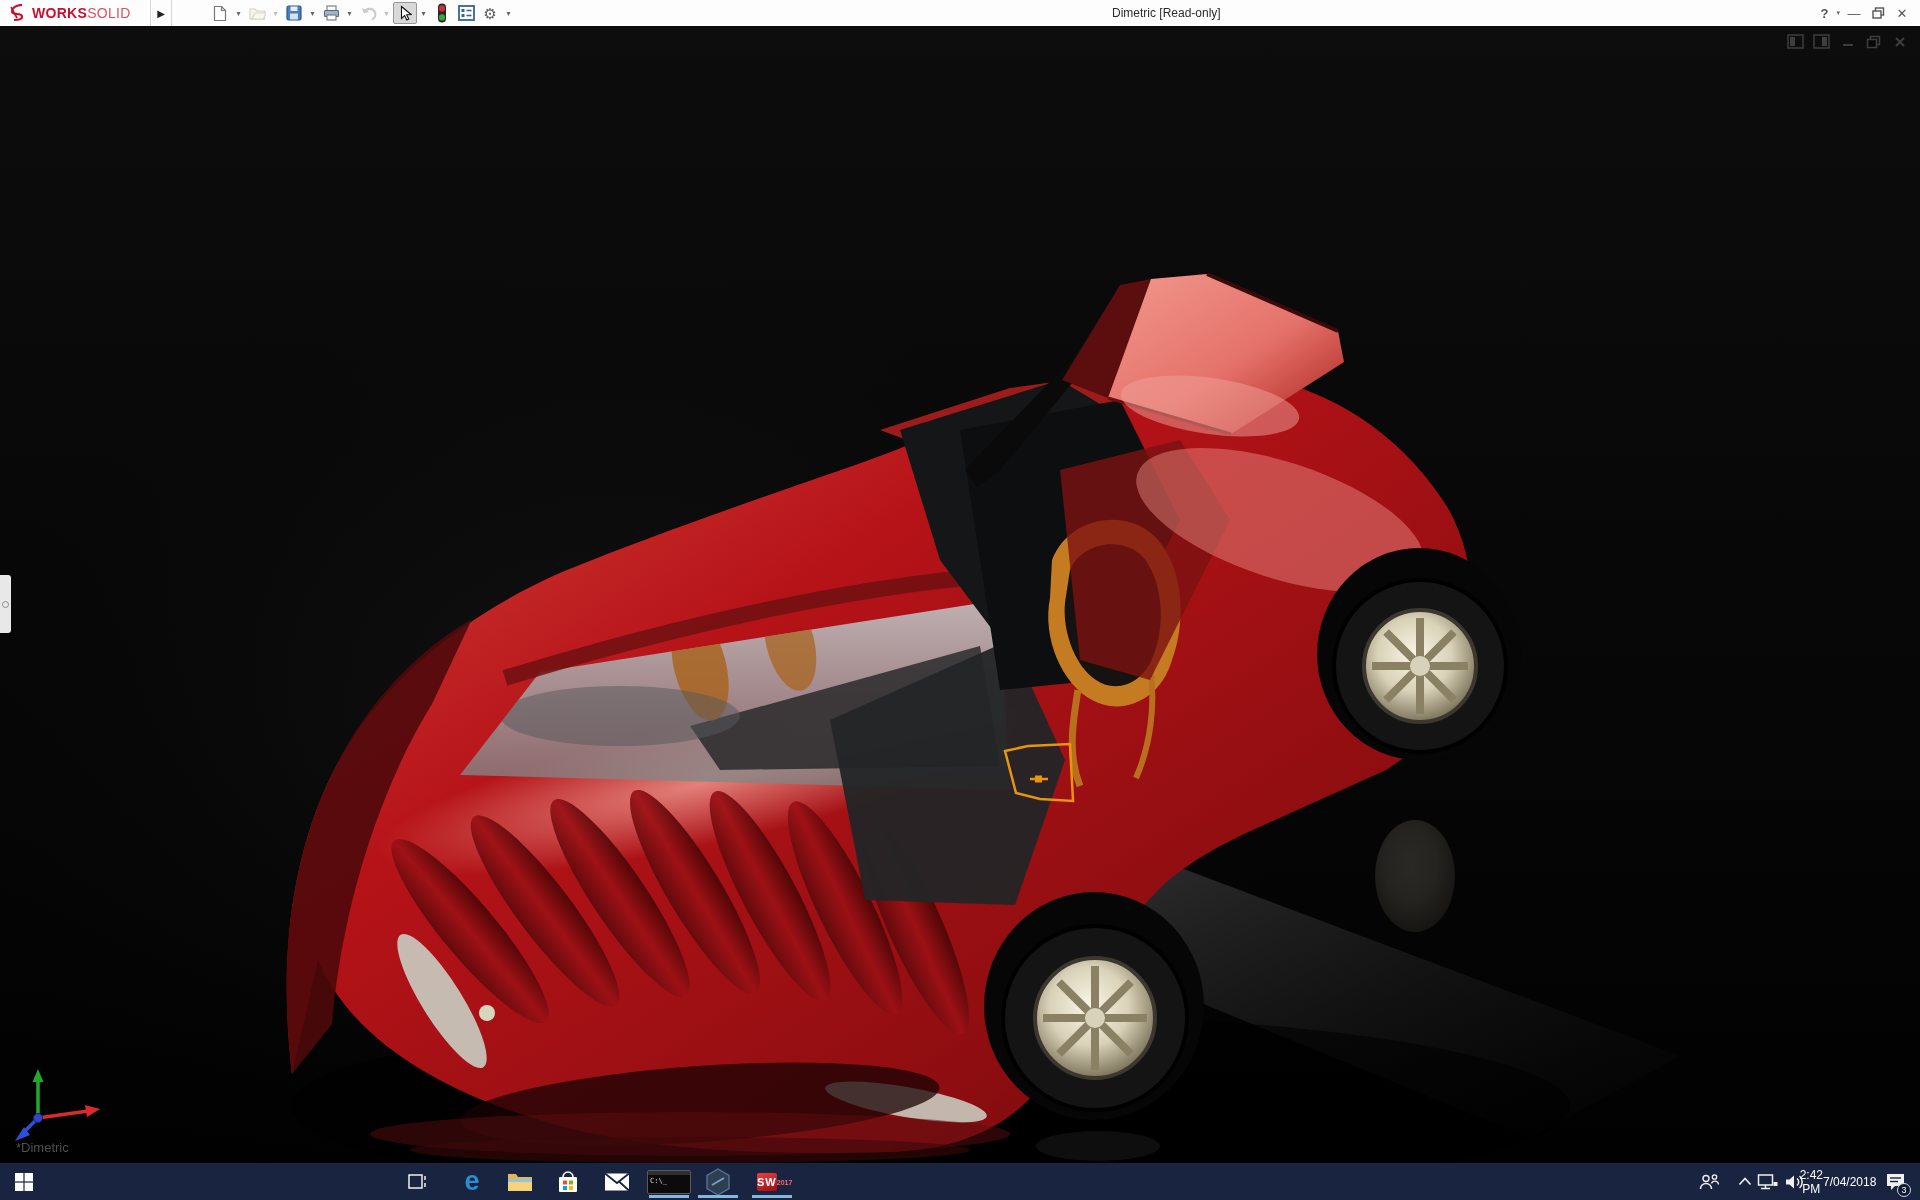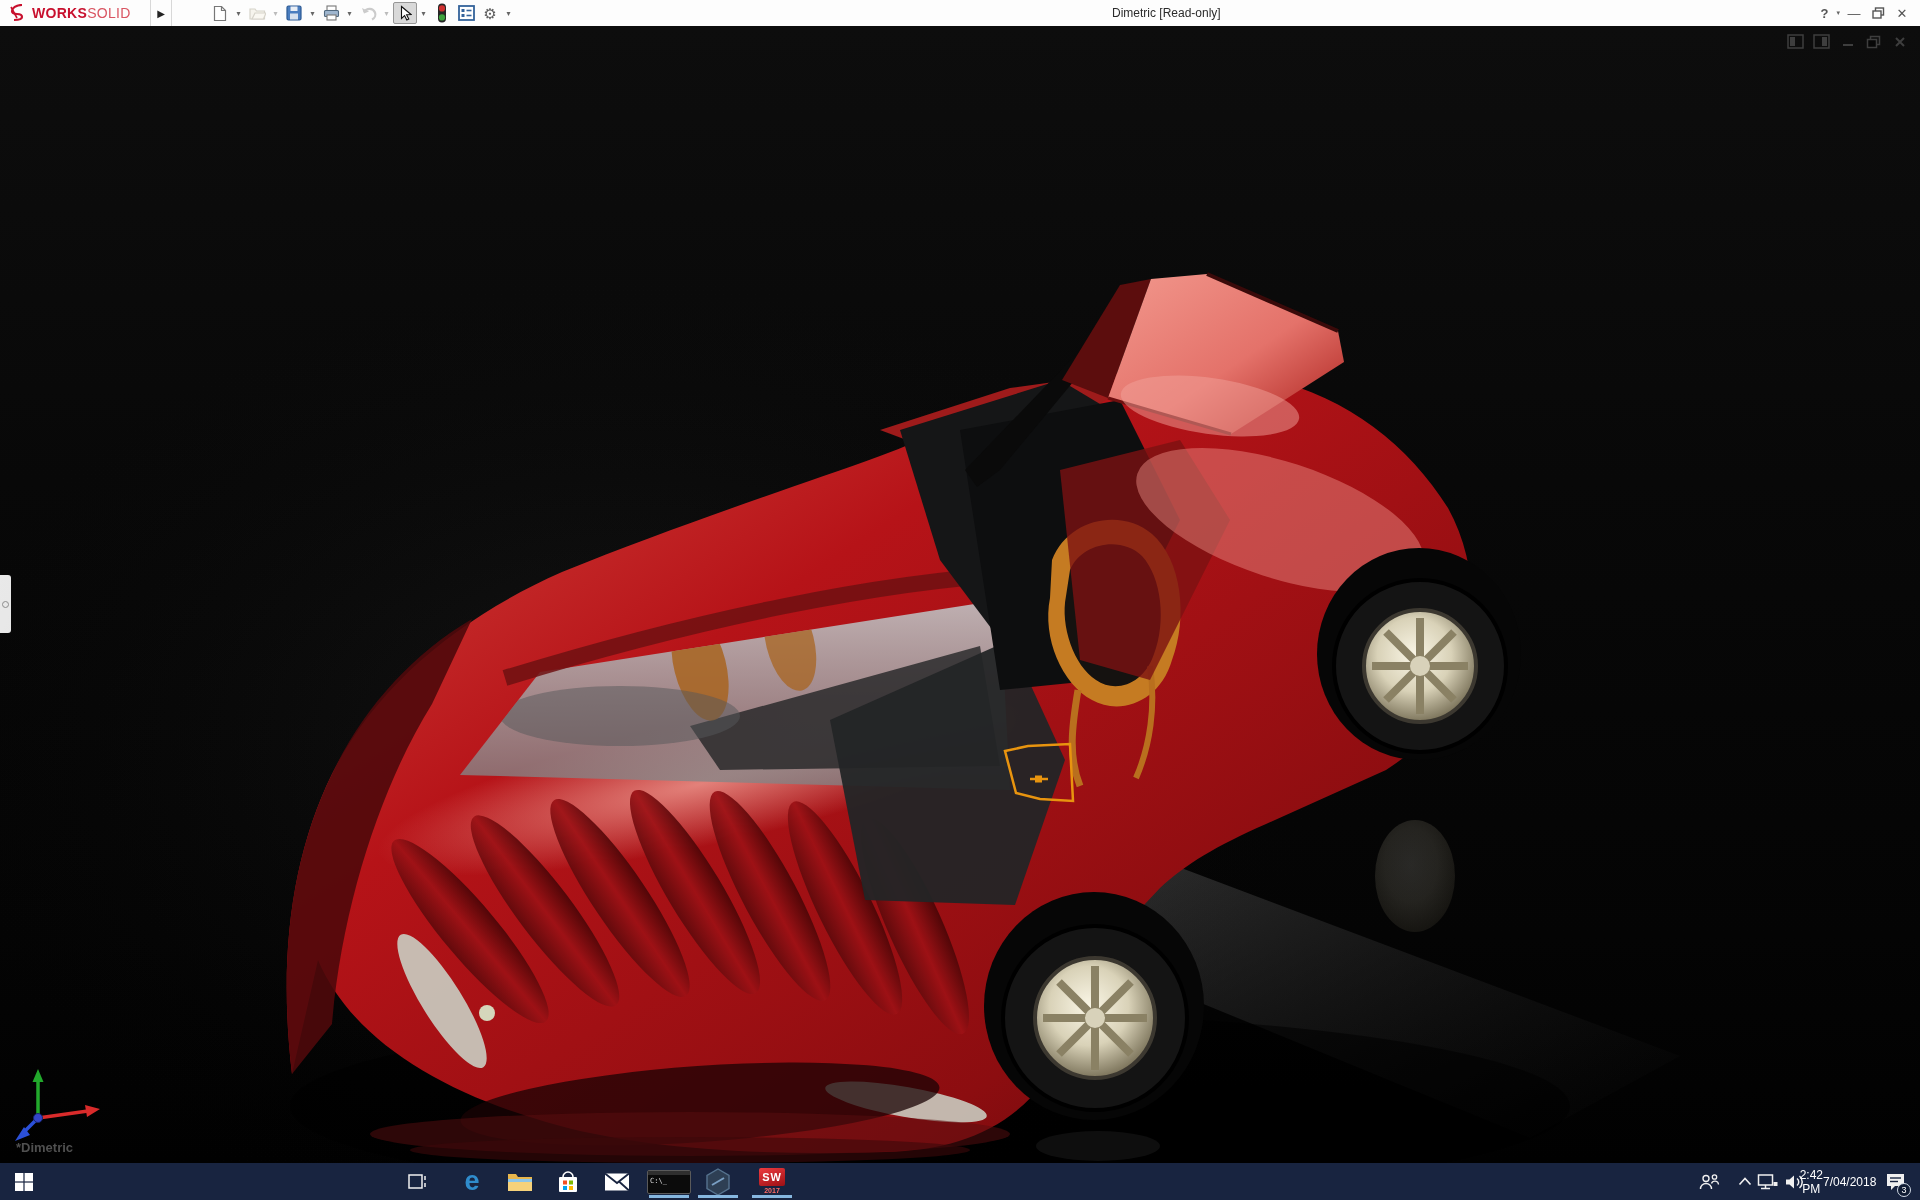--- a/index.html
+++ b/index.html
@@ -34,42 +34,42 @@
   
   .viewport{position:absolute;left:0;top:26px;width:1920px;height:1137px;
     background:linear-gradient(180deg,#0d0d0d 0%,#080808 40%,#040404 80%,#010101 100%);overflow:hidden}
   .doc-controls{position:absolute;top:7px;left:1786px;display:flex;gap:7px;align-items:center}
   .doc-ctl{width:19px;height:17px;display:flex;align-items:center;justify-content:center}
   .left-tab{position:absolute;left:0;top:549px;width:11px;height:58px;background:#ececec;
     border-radius:0 3px 3px 0;display:flex;align-items:center;justify-content:center}
   .left-tab .dot{width:7px;height:7px;border:1.5px solid #8f8f8f;border-radius:50%}
   .car-svg{position:absolute;left:0;top:0;width:1920px;height:1137px}
   .triad-svg{position:absolute;left:8px;top:1038px;width:110px;height:105px}
-  .view-label{position:absolute;left:16px;top:1114px;font-size:13px;font-weight:700;color:#505050}
+  .view-label{position:absolute;left:16px;top:1114px;font-size:13px;font-weight:400;color:#505050}
 
   
   .taskbar{position:absolute;left:0;top:1163px;width:1920px;height:37px;background:var(--taskbar-bg);z-index:40}
   .tb{position:absolute;top:0;height:37px;display:flex;align-items:center;justify-content:center;cursor:pointer}
   .start{left:0;width:47px}
   .searchbox{position:absolute;left:47px;top:0;width:341px;height:37px;background:#f2f3f4;
     display:flex;align-items:center;cursor:text}
   .search-circle{width:19px;height:19px;border:2.5px solid #141414;border-radius:50%;margin-left:12px;flex:none}
   .searchbox input{border:0;outline:0;background:transparent;font-size:15px;color:#3f3f3f;
     margin-left:11px;width:230px;font-family:"Liberation Sans",sans-serif}
   .searchbox input::placeholder{color:#3f3f3f;opacity:1}
   .mic{position:absolute;right:10px;top:8px}
   .taskview{left:398px;width:40px}
   .app-edge{left:450px;width:44px}.app-folder{left:498px;width:44px}.app-store{left:546px;width:44px}
   .app-mail{left:595px;width:44px}.app-cmd{left:647px;width:44px}.app-hex{left:696px;width:44px}
   .app-sw{left:750px;width:44px}
   .edge-e{font-size:27px;font-weight:700;color:#2f8ccc;line-height:1;font-family:"Liberation Sans",sans-serif}
   .cmd-icon{width:48px;height:24px;background:#0b0b0b;border:1px solid #5a5a5a;border-radius:2px;position:relative}
   .cmd-icon .bar{position:absolute;left:0;top:0;width:100%;height:4px;background:#2f2f2f}
   .cmd-icon .txt{position:absolute;left:2px;top:6px;font:7px "DejaVu Sans Mono",monospace;color:#dcdcdc}
-  .sw-icon{width:30px;height:28px;position:relative;display:flex;flex-direction:column;align-items:center}
+  .sw-icon{width:30px;height:28px;position:relative;display:flex;flex-direction:row;align-items:center}
   .sw-cube{width:26px;height:18px;background:linear-gradient(160deg,#ef3b40,#9c1014);border-radius:2px;
     display:flex;align-items:center;justify-content:center;color:#fff;font-weight:700;font-size:11px;letter-spacing:1px}
   .sw-year{font-size:7px;color:#ff6b66;font-weight:700;margin-top:1px}
   .indicator{position:absolute;bottom:2px;height:3px;width:40px;background:var(--indicator-blue)}
   .ind-cmd{left:649px}.ind-hex{left:698px}.ind-sw{left:752px}
   .tray-people{left:1694px;width:30px}
   .tray-chevron{left:1733px;width:24px}
   .tray-network{left:1753px;width:28px}
   .tray-speaker{left:1779px;width:30px}
   .tray-clock{left:1806px;width:64px;flex-direction:row;justify-content:center;line-height:14px}

